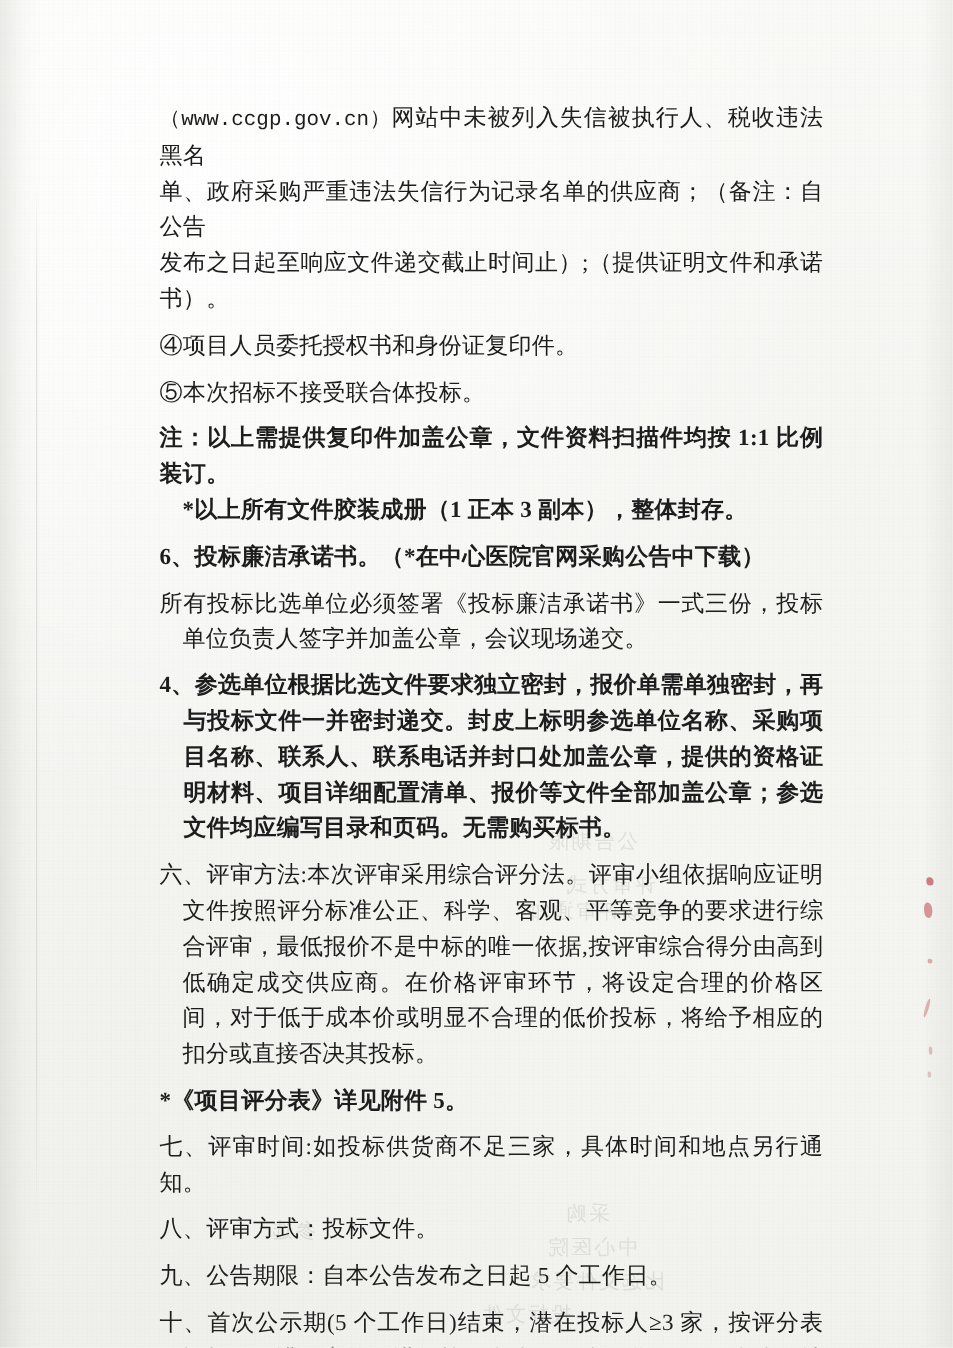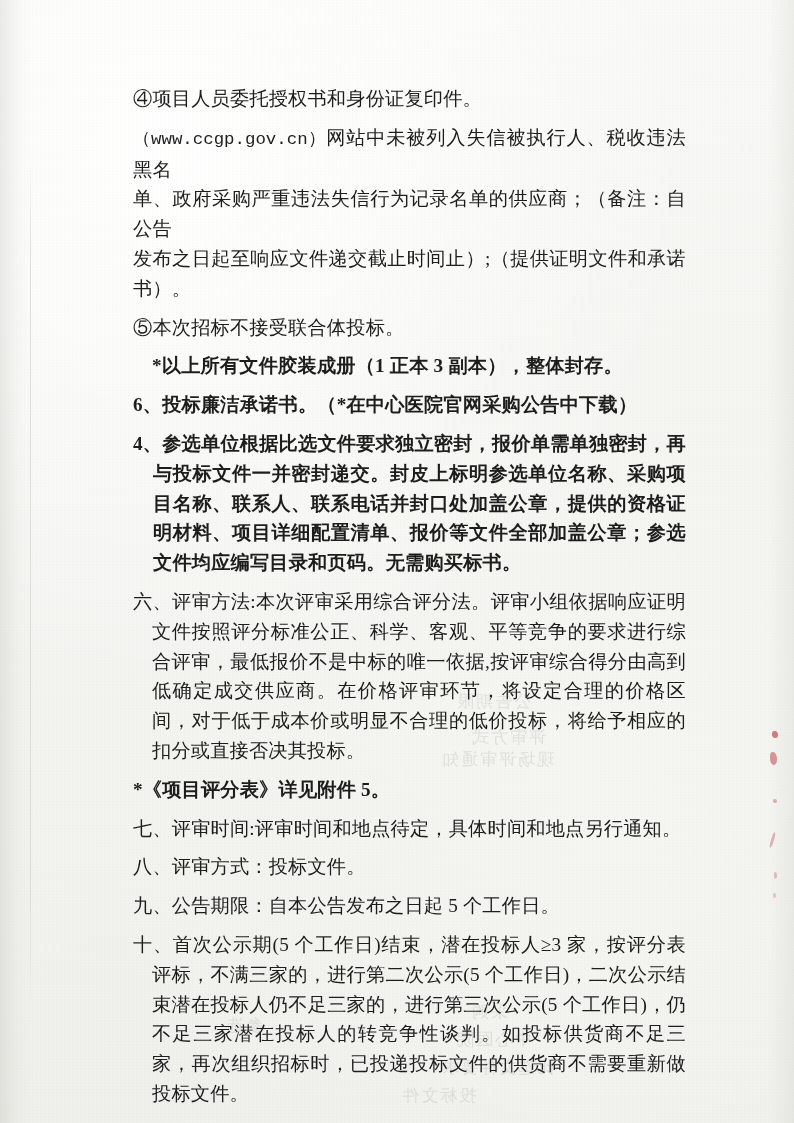--- a/index.html
+++ b/index.html
@@ -108,56 +108,60 @@
 <div class="seal-frag" style="left:772px;top:731px;width:6px;height:7px;"></div>
 <div class="seal-frag" style="left:770px;top:752px;width:7px;height:13px;opacity:.8;"></div>
 <div class="seal-frag" style="left:773px;top:799px;width:4px;height:4px;opacity:.6;"></div>
 <div class="seal-frag" style="left:771px;top:832px;width:3px;height:16px;transform:rotate(18deg);opacity:.55;"></div>
 <div class="seal-frag" style="left:774px;top:872px;width:3px;height:7px;opacity:.45;"></div>
 <div class="seal-frag" style="left:773px;top:893px;width:3px;height:5px;opacity:.4;"></div>
 
 <div class="content">
 
   <div class="blk">
-    <p>④项目人员委托授权书和身份证复印件。</p>
+    <p><span class="mono-url">（www.ccgp.gov.cn）</span><span>网站中未被列入失信被执行人、税收违法黑名</span></p>
+    <p>单、政府采购严重违法失信行为记录名单的供应商；（备注：自公告</p>
+    <p>发布之日起至响应文件递交截止时间止）;（提供证明文件和承诺书）。</p>
   </div>
 
   <div class="blk">
-    <p><span class="mono-url">（www.ccgp.gov.cn）</span><span>网站中未被列入失信被执行人、税收违法黑名</span></p>
-    <p>单、政府采购严重违法失信行为记录名单的供应商；（备注：自公告</p>
-    <p>发布之日起至响应文件递交截止时间止）;（提供证明文件和承诺书）。</p>
+    <p>④项目人员委托授权书和身份证复印件。</p>
   </div>
 
   <div class="blk">
     <p>⑤本次招标不接受联合体投标。</p>
   </div>
 
   <div class="blk">
+    <p class="bold">注：以上需提供复印件加盖公章，文件资料扫描件均按 1:1 比例装订。</p>
     <p class="bold sub">*以上所有文件胶装成册（1 正本 3 副本），整体封存。</p>
   </div>
 
   <div class="blk">
     <p class="bold hang">6、投标廉洁承诺书。（*在中心医院官网采购公告中下载）</p>
   </div>
 
+  <div class="blk">
+    <p class="hang">所有投标比选单位必须签署《投标廉洁承诺书》一式三份，投标单位负责人签字并加盖公章，会议现场递交。</p>
+  </div>
 
   <div class="blk">
     <p class="bold hang2">4、参选单位根据比选文件要求独立密封，报价单需单独密封，再与投标文件一并密封递交。封皮上标明参选单位名称、采购项目名称、联系人、联系电话并封口处加盖公章，提供的资格证明材料、项目详细配置清单、报价等文件全部加盖公章；参选文件均应编写目录和页码。无需购买标书。</p>
   </div>
 
   <div class="blk">
     <p class="hang">六、评审方法:本次评审采用综合评分法。评审小组依据响应证明文件按照评分标准公正、科学、客观、平等竞争的要求进行综合评审，最低报价不是中标的唯一依据,按评审综合得分由高到低确定成交供应商。在价格评审环节，将设定合理的价格区间，对于低于成本价或明显不合理的低价投标，将给予相应的扣分或直接否决其投标。</p>
   </div>
 
   <div class="blk">
     <p class="bold">*《项目评分表》详见附件 5。</p>
   </div>
 
   <div class="blk">
-    <p>七、评审时间:评审时间和地点待定，具体时间和地点另行通知。</p>
+    <p>七、评审时间:如投标供货商不足三家，具体时间和地点另行通知。</p>
   </div>
 
   <div class="blk">
     <p>八、评审方式：投标文件。</p>
   </div>
 
   <div class="blk">
     <p>九、公告期限：自本公告发布之日起 5 个工作日。</p>
   </div>
 

